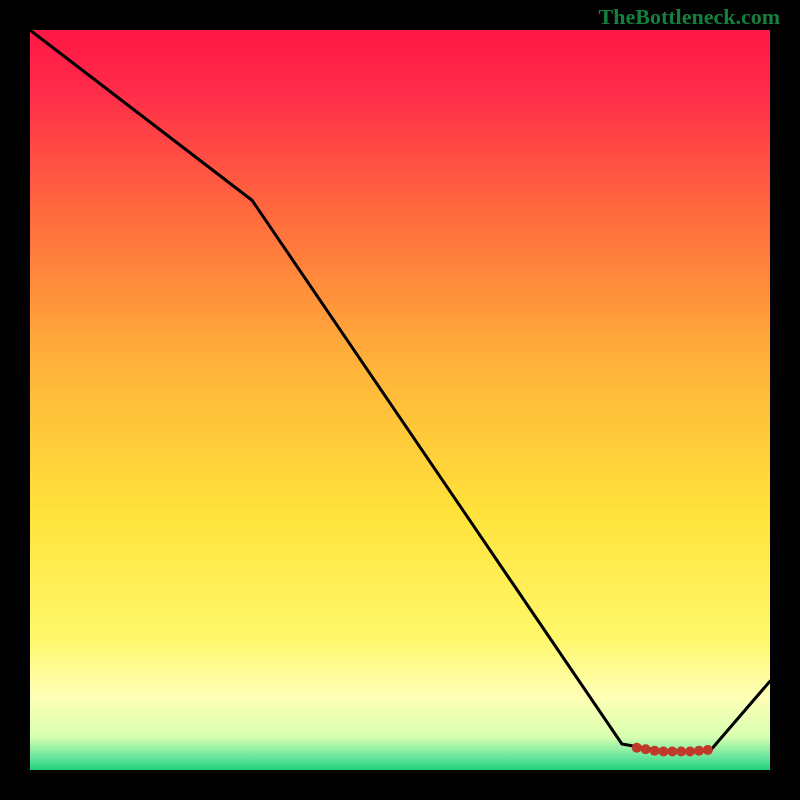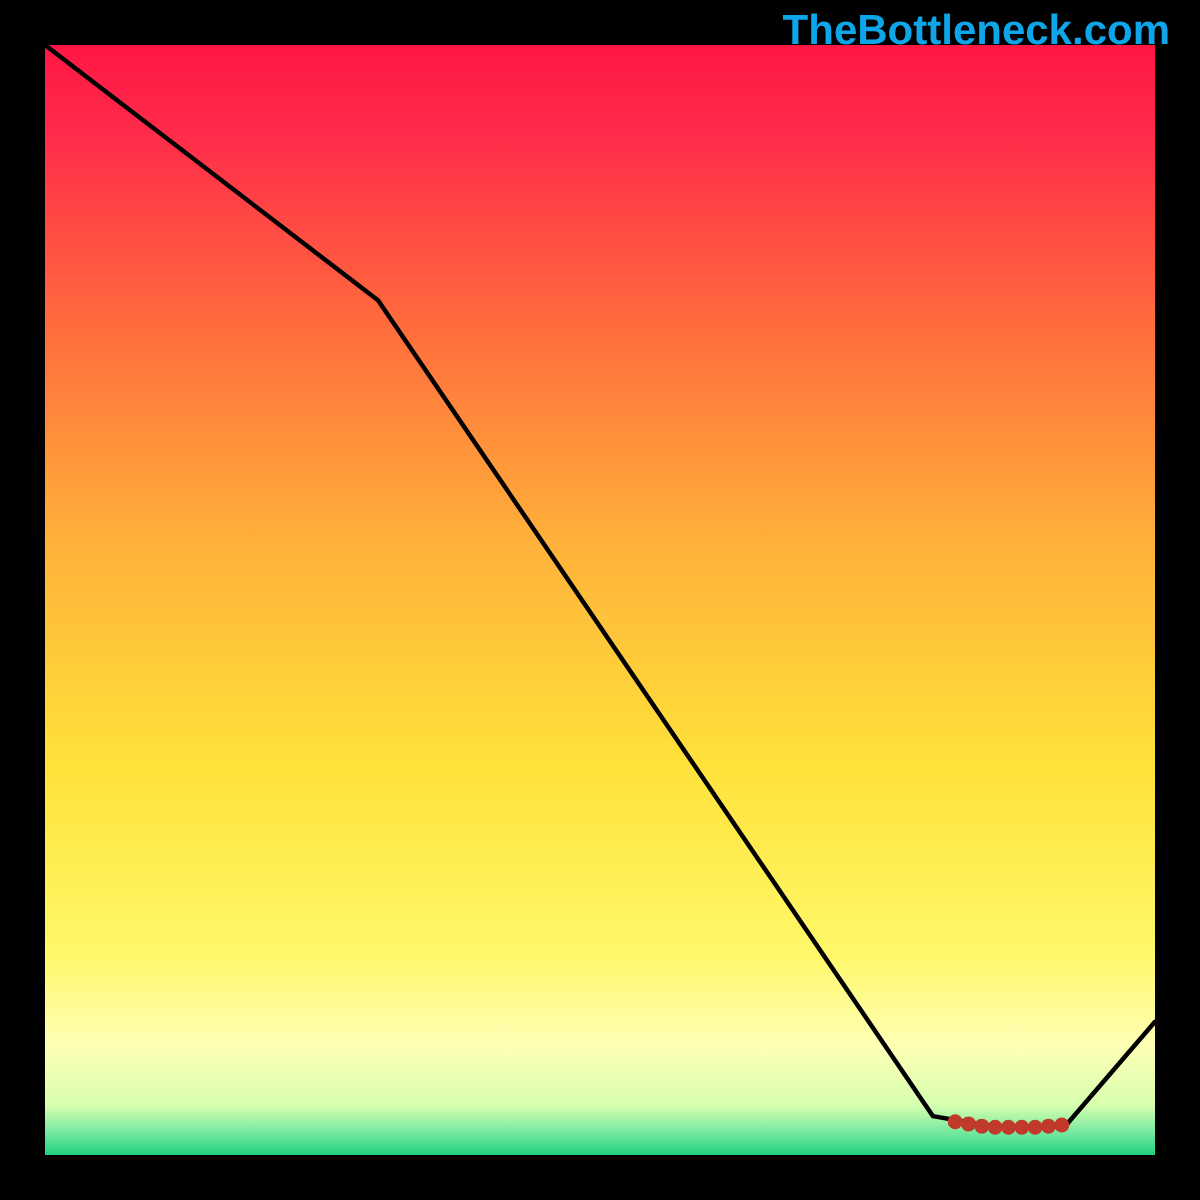--- a/index.html
+++ b/index.html
@@ -13,24 +13,25 @@
   }
   .container {
     position: relative;
     width: 800px;
     height: 800px;
   }
   .watermark {
     position: absolute;
     top: 4px;
     right: 20px;
-    color: #0ea5e9;
-    font-size: 28px;
+    color: #15803d;
+    font-size: 22px;
     font-weight: 600;
     z-index: 10;
+    font-family: Liberation Serif, serif;
   }
   .plot-area {
     position: absolute;
     left: 30px;
     top: 30px;
     width: 740px;
     height: 740px;
   }
   .plot-area svg {
     display: block;

